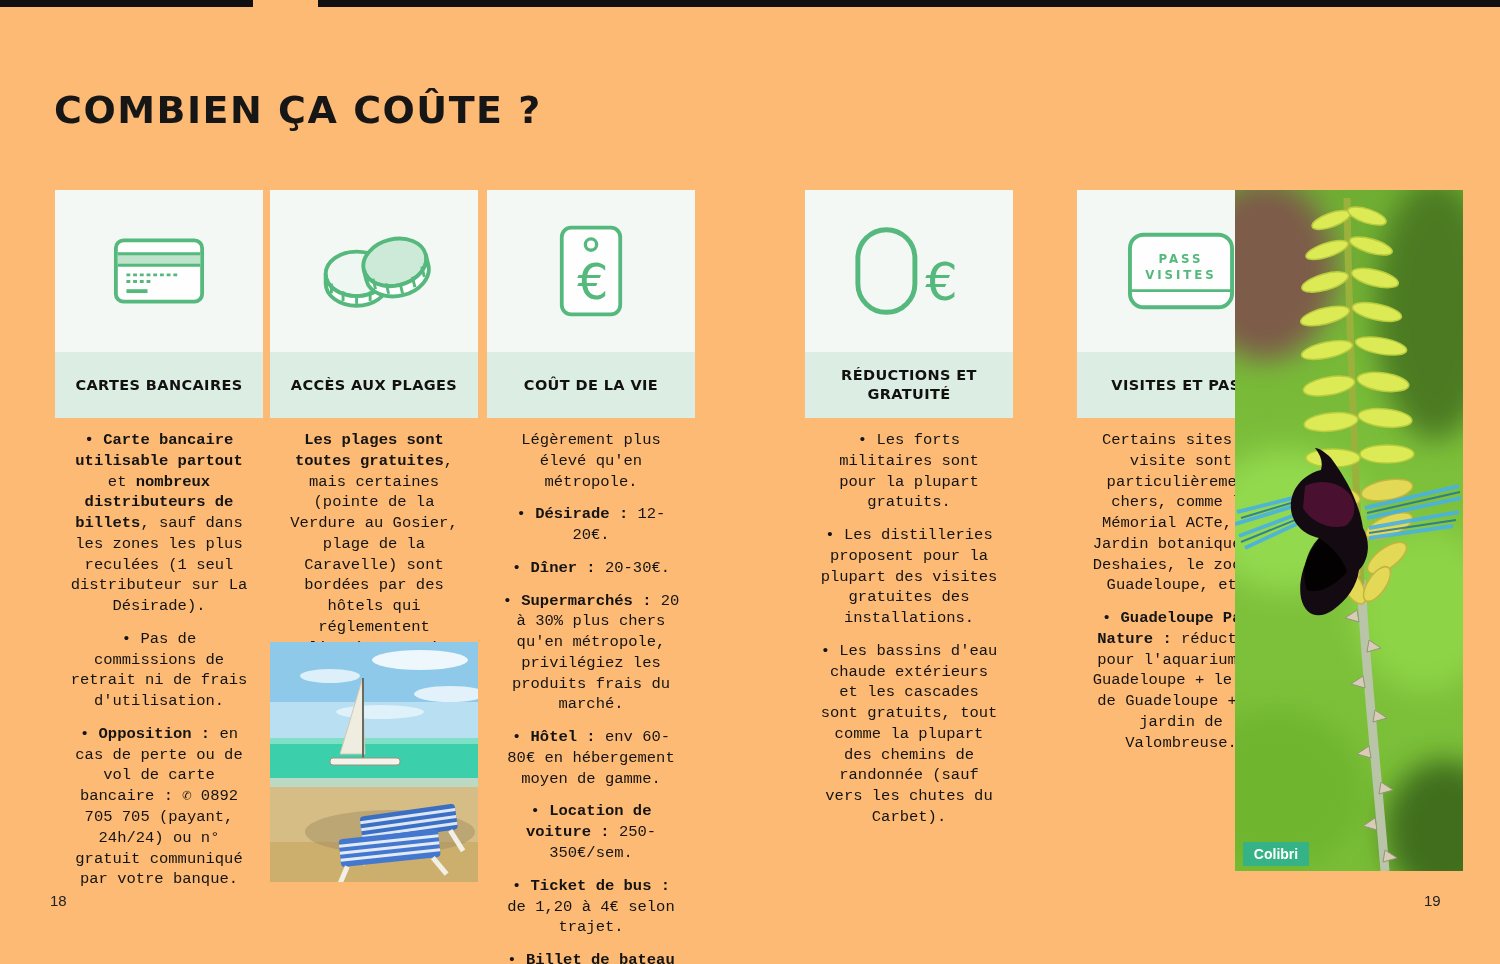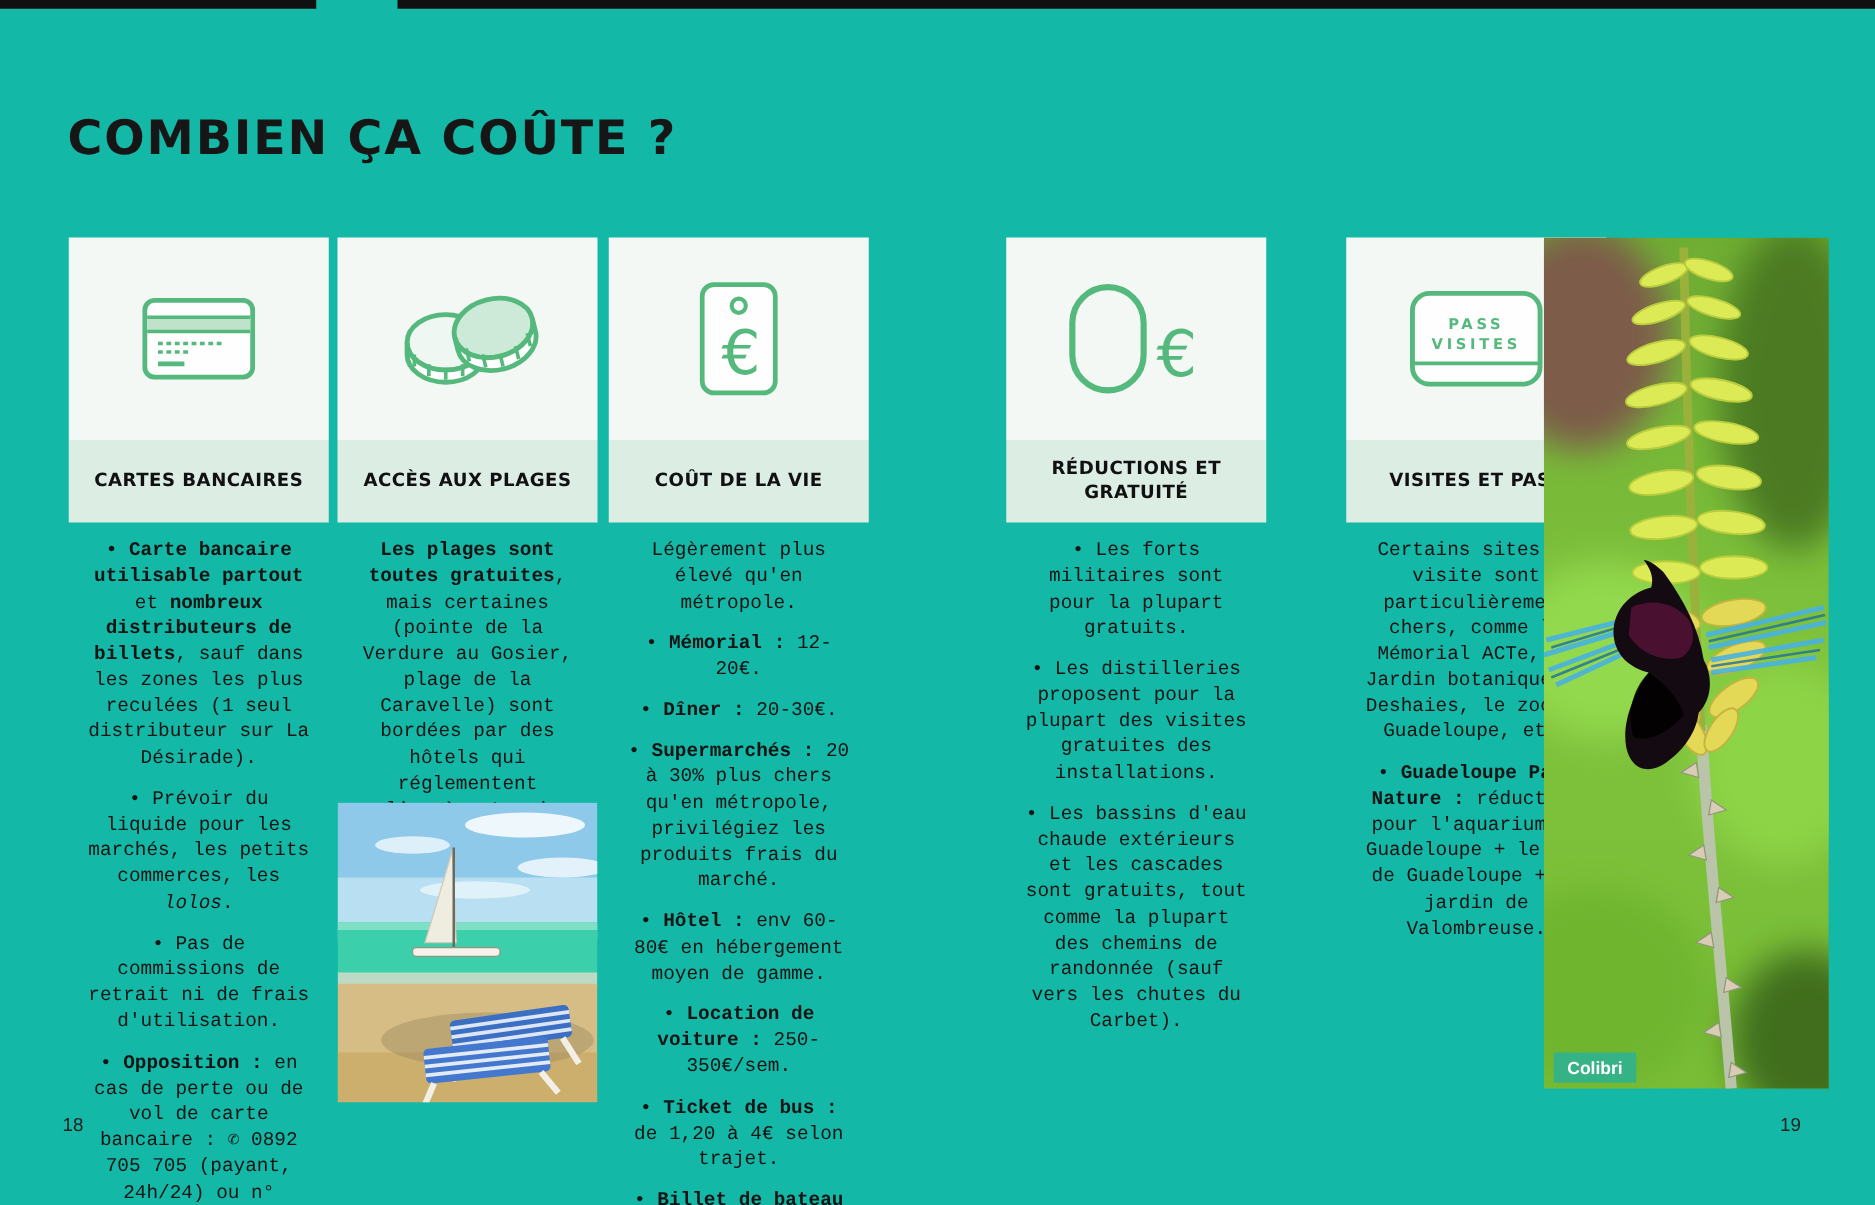--- a/index.html
+++ b/index.html
@@ -1,16 +1,16 @@
 <!DOCTYPE html>
 <html lang="fr"><head>
 <meta charset="utf-8">
 <style>
   html,body{margin:0;padding:0;background:#ffffff;}
-  .page{position:relative;width:1500px;height:964px;background:#14b8a6;overflow:hidden;
+  .page{position:relative;width:1500px;height:964px;background:#fdba74;overflow:hidden;
         font-family:"Liberation Sans",sans-serif;color:#141414;}
   .scan-edge{position:absolute;top:0;height:7px;background:#101010;}
   .title{position:absolute;left:54px;top:88px;margin:0;font-family:"DejaVu Sans",sans-serif;
          font-size:38px;font-weight:900;letter-spacing:1.5px;color:#161616;white-space:nowrap;}
   .col{position:absolute;top:190px;width:208px;height:700px;}
   .iconbox{height:162px;background:#f3f8f4;display:flex;align-items:center;justify-content:center;}
   .band{height:66px;background:#dcede3;display:flex;align-items:center;justify-content:center;
         text-align:center;padding:2px 6px;box-sizing:border-box;}
   .band h2{margin:0;font-family:"DejaVu Sans",sans-serif;font-size:14.5px;font-weight:800;
            letter-spacing:.4px;line-height:1.3;color:#111;}
@@ -44,21 +44,20 @@
           <line x1="14" y1="46" x2="42" y2="46" stroke="#55b87c" stroke-width="3" stroke-dasharray="4 3"></line>
           <line x1="14" y1="56" x2="36" y2="56" stroke="#55b87c" stroke-width="4"></line>
         </svg>
       </span>
     </div>
     <div class="band">
       <h2>CARTES BANCAIRES</h2>
     </div>
     <div class="colbody">
         <p><span class="b">• Carte bancaire utilisable partout</span><span> et </span><span class="b">nombreux distributeurs de billets</span><span>, sauf dans les zones les plus reculées (1 seul distributeur sur La Désirade).</span></p>
-        <p><span>• Prévoir du liquide pour les marchés, les petits commerces, les </span><span class="i">lolos</span><span>.</span></p>
         <p><span>• Pas de commissions de retrait ni de frais d'utilisation.</span></p>
         <p><span>• </span><span class="b">Opposition :</span><span> en cas de perte ou de vol de carte bancaire : ✆ 0892 705 705 (payant, 24h/24) ou n° gratuit communiqué par votre banque.</span></p>
       </div>
   </section>
 
   <section class="col" style="left:270px;">
     <div class="iconbox">
       <span>
         <svg width="116" height="84" viewBox="0 0 120 86">
           <g>
@@ -133,21 +132,21 @@
           <circle cx="35" cy="22" r="6" fill="none" stroke="#55b87c" stroke-width="3.5"></circle>
           <text x="37" y="80" text-anchor="middle" font-family="DejaVu Sans, sans-serif" font-size="52" fill="#55b87c">€</text>
         </svg>
       </span>
     </div>
     <div class="band">
       <h2>COÛT DE LA VIE</h2>
     </div>
     <div class="colbody">
         <p><span>Légèrement plus élevé qu'en métropole.</span></p>
-        <p><span>• </span><span class="b">Mémorial :</span><span> 12-20€.</span></p>
+        <p><span>• </span><span class="b">Désirade :</span><span> 12-20€.</span></p>
         <p><span>• </span><span class="b">Dîner :</span><span> 20-30€.</span></p>
         <p><span>• </span><span class="b">Supermarchés :</span><span> 20 à 30% plus chers qu'en métropole, privilégiez les produits frais du marché.</span></p>
         <p><span>• </span><span class="b">Hôtel :</span><span> env 60-80€ en hébergement moyen de gamme.</span></p>
         <p><span>• </span><span class="b">Location de voiture :</span><span> 250-350€/sem.</span></p>
         <p><span>• </span><span class="b">Ticket de bus :</span><span> de 1,20 à 4€ selon trajet.</span></p>
         <p><span>• </span><span class="b">Billet de bateau :</span><span> de 25 à 70€ selon saison et trajet.</span></p>
         <p><span>• </span><span class="b">Sortie plongée :</span><span> 50-60€.</span></p>
       </div>
   </section>
 

